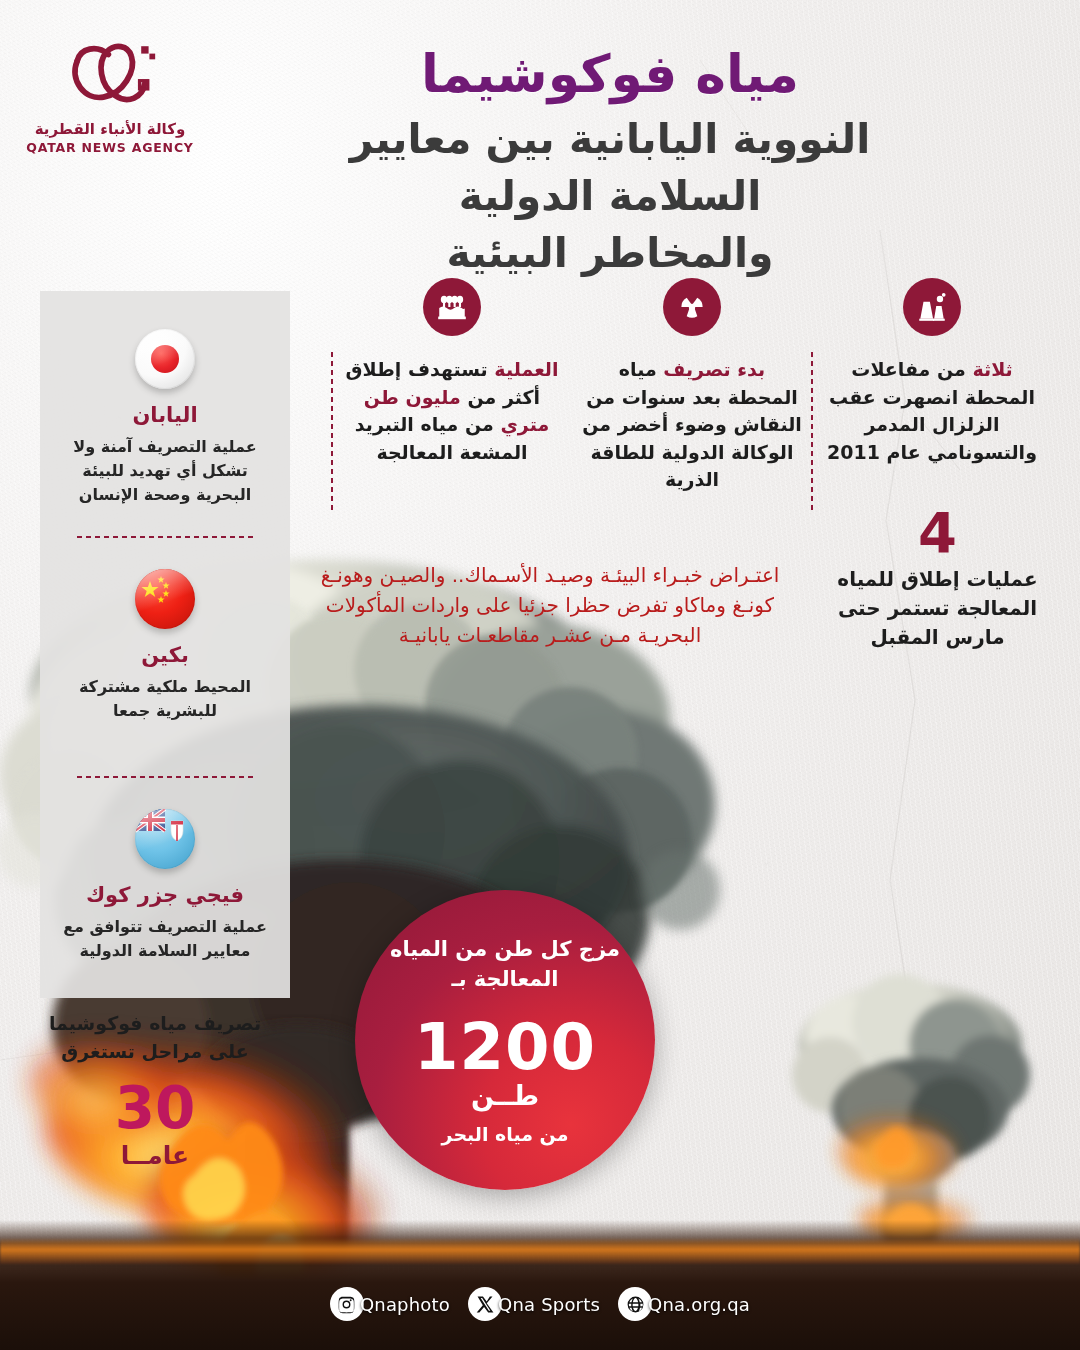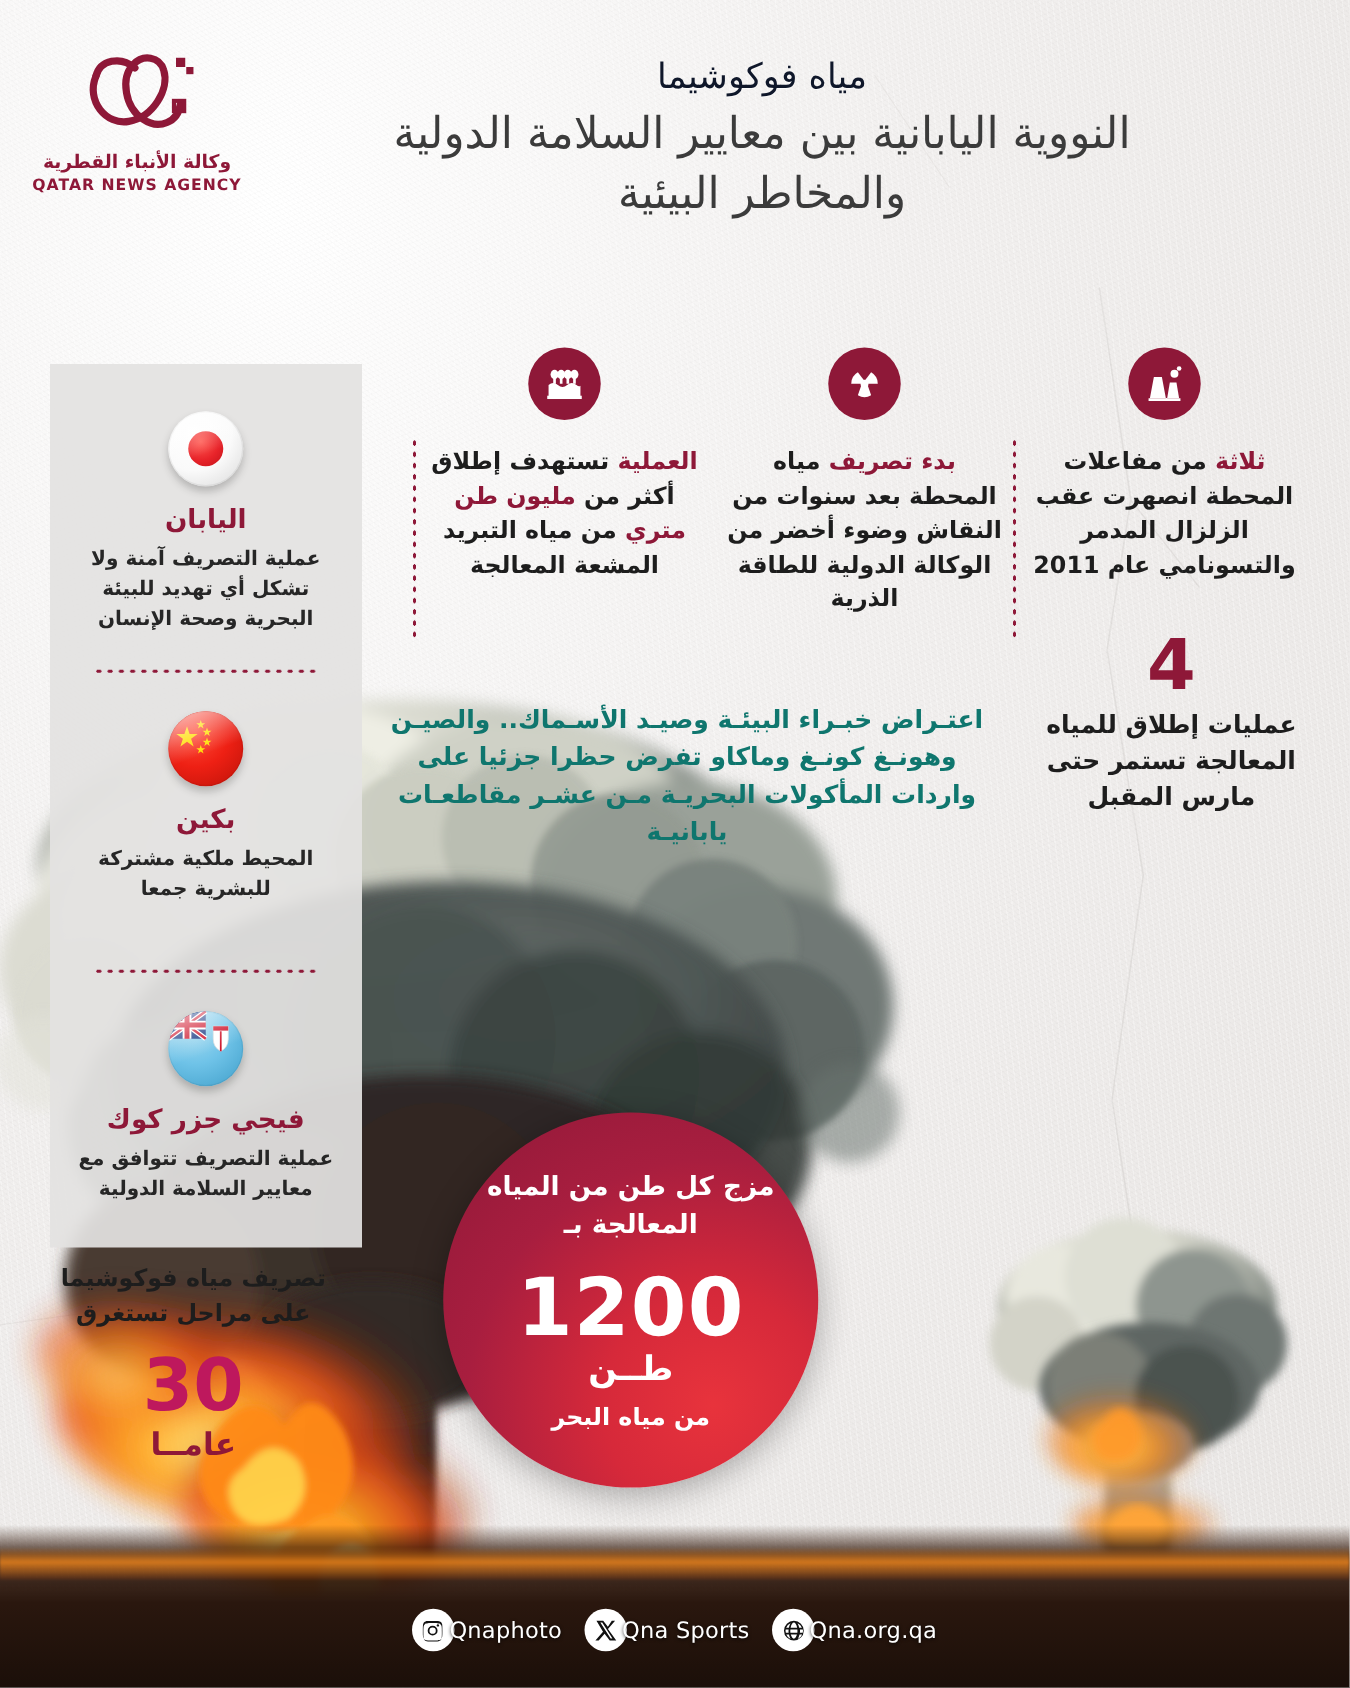--- a/index.html
+++ b/index.html
@@ -39,26 +39,26 @@
   
   .header{
     position:absolute; top:0; left:0; right:0; height:240px;
     z-index:30;
   }
   .title-wrap{
     position:absolute; right:150px; top:44px; width:640px;
     text-align:center;
   }
   .title-main{
-    font-size:28px; font-weight:normal; color:#0f172a;
+    font-size:52px; font-weight:bold; color:#701a75;
     letter-spacing:-.5px; line-height:1.18;
     text-shadow:0 1px 0 rgba(255,255,255,.7);
   }
   .title-sub{
-    font-size:35px; font-weight:normal; color:#3b3b3b;
+    font-size:41px; font-weight:bold; color:#3b3b3b;
     line-height:1.38; margin-top:6px;
   }
 
   
   .logo{
     position:absolute; top:38px; left:25px; width:170px; text-align:center;
   }
   .logo-mark{ width:100px; height:78px; margin:0 auto; display:block; }
   .logo-ar{
     font-size:15px; font-weight:bold; color:#8e1838; margin-top:4px; letter-spacing:0px;
@@ -102,21 +102,21 @@
     direction:ltr;
   }
   .four-text{
     font-size:20px; font-weight:bold; color:#1d1d1d; line-height:1.45; margin-top:4px;
   }
 
   
   .center-para{
     position:absolute; top:560px; right:280px; width:500px;
     text-align:center; z-index:30;
-    font-size:20px; font-weight:bold; color:#0f766e; line-height:1.5;
+    font-size:20px; font-weight:normal; color:#b91c1c; line-height:1.5;
   }
 
   
   .sidebar{
     position:absolute; top:291px; left:40px; width:250px; height:707px;
     background:rgba(227,226,225,.93);
     z-index:25;
   }
   .side-block{
     width:100%; text-align:center; padding:0 16px;

